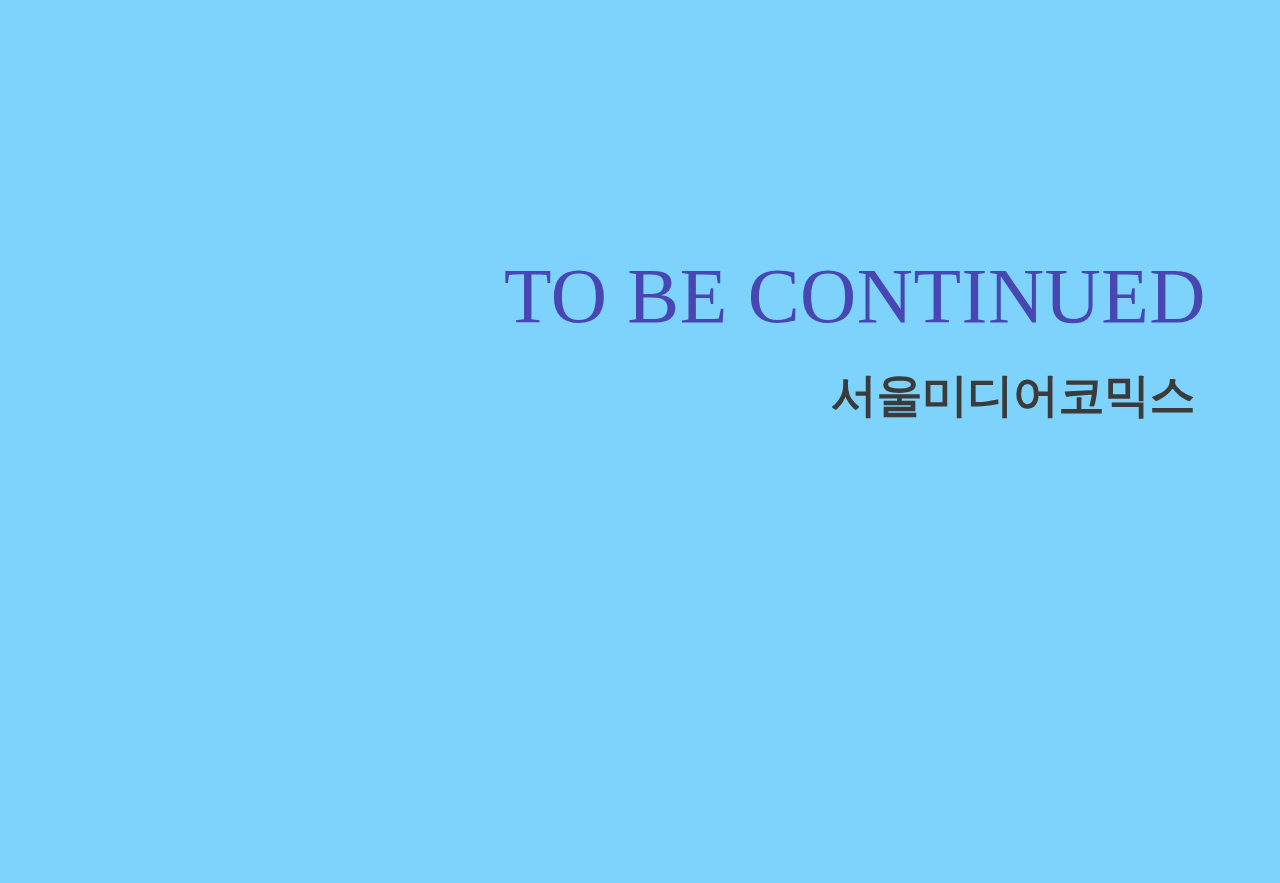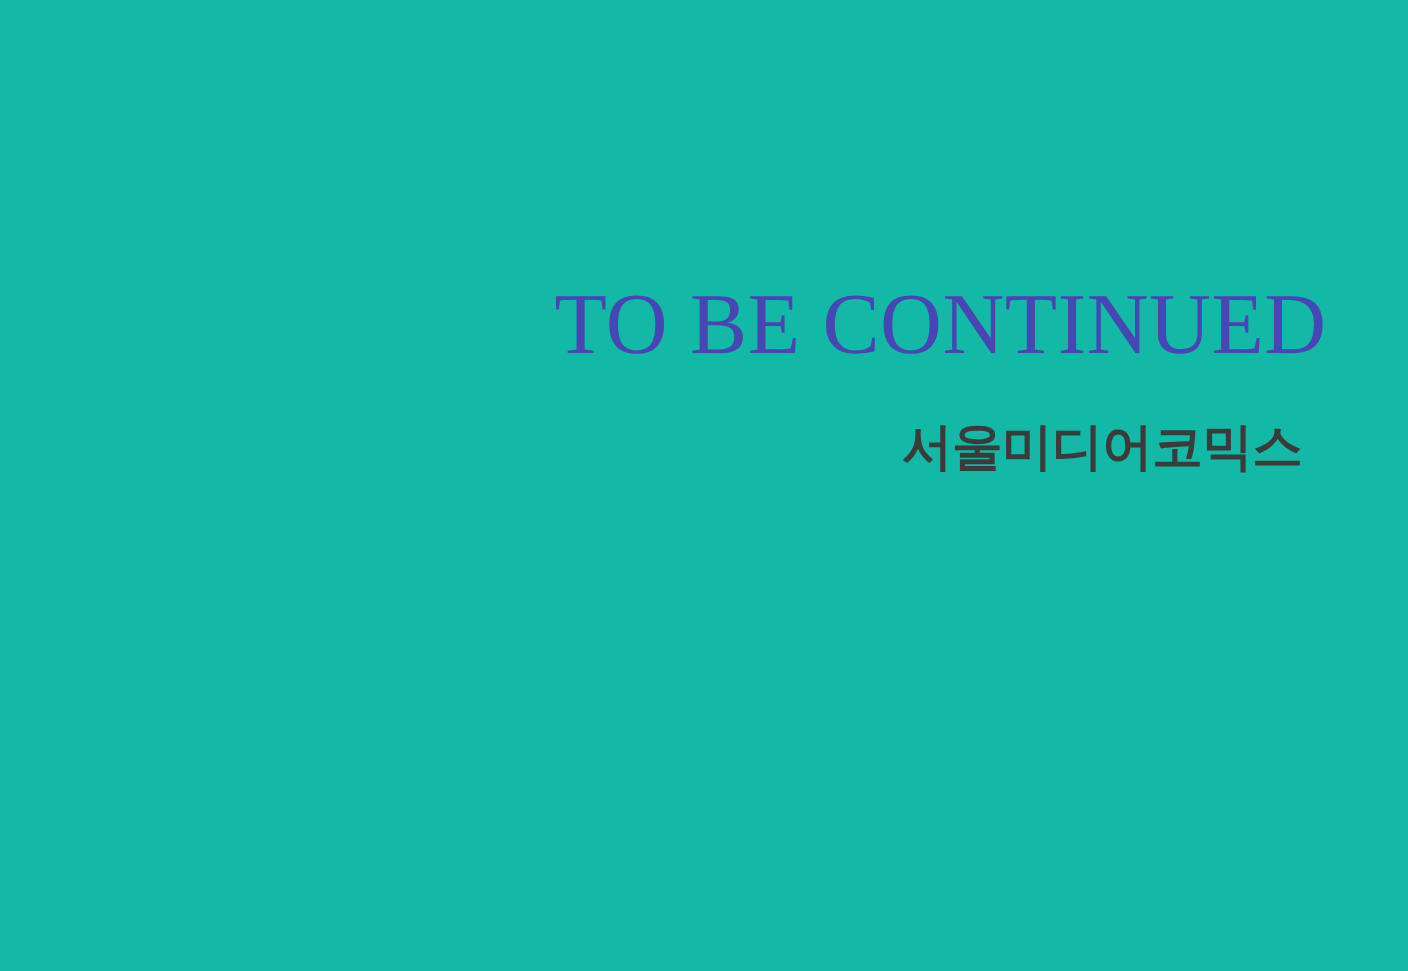--- a/index.html
+++ b/index.html
@@ -13,21 +13,21 @@
     height: 883px;
     background: #ffffff;
     font-family: "Liberation Sans", sans-serif;
     overflow: hidden;
   }
 
   .page {
     position: relative;
     width: 1280px;
     height: 883px;
-    background: #14b8a6;
+    background: #7dd3fc;
   }
 
   
   .endcard {
     position: absolute;
     left: 0;
     top: 0;
     width: 1206px;       
     text-align: right;
     padding: 0;
@@ -50,21 +50,21 @@
 
   .endcard-publisher {
     display: block;
     font-family: "DejaVu Sans", "Liberation Sans", sans-serif;
     font-size: 46px;
     line-height: 1;
     font-weight: 700;
     letter-spacing: -0.5px;
     color: #3b3b3b;
     white-space: nowrap;
-    margin: 16px;
+    margin: 5px;
     padding-top: 32px;   
     padding-right: 6px;
     padding-left: 40px;
   }
 </style>
 </head>
 <body>
 
 <div class="page">
 

